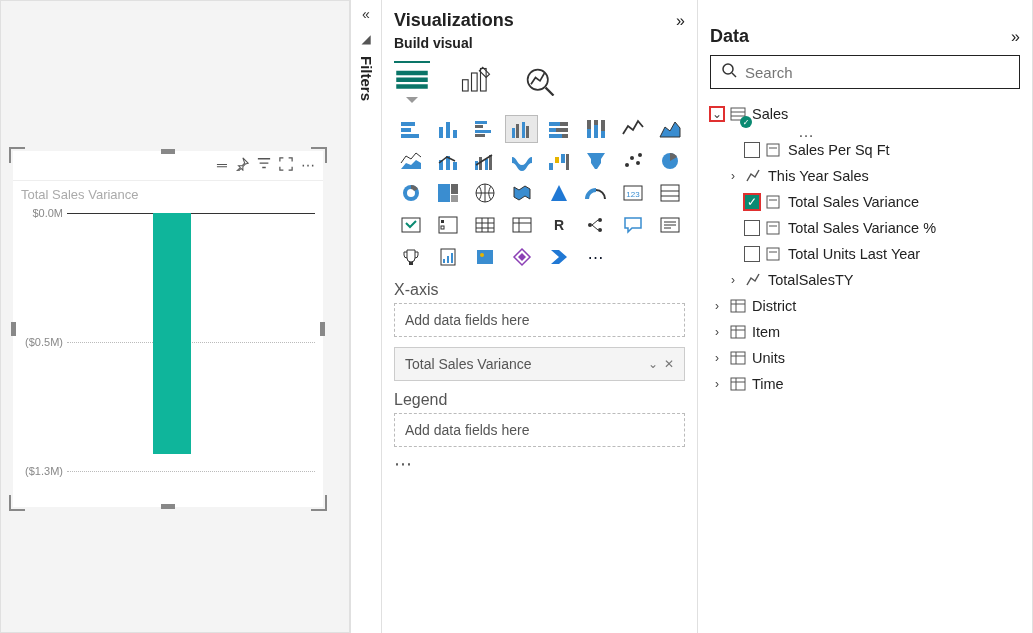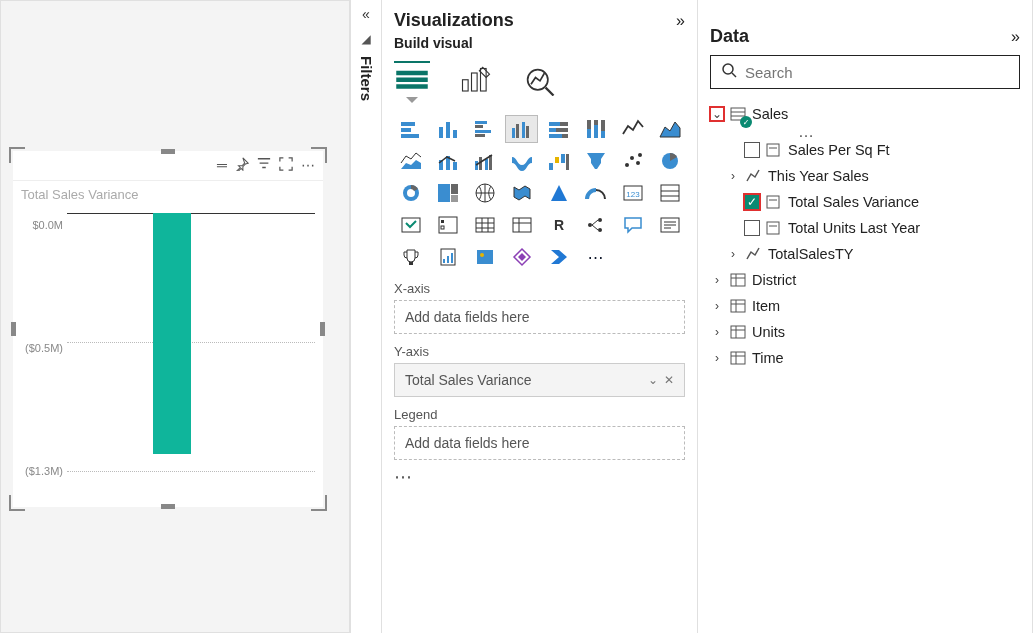--- a/index.html
+++ b/index.html
@@ -16,21 +16,21 @@
 .handle.mid { width:14px; height:5px; background:#888; }
 .handle.mt { left:50%; top:-2px; transform:translateX(-50%); }
 .handle.mb { left:50%; bottom:-2px; transform:translateX(-50%); }
 .handle.vmid { width:5px; height:14px; background:#888; }
 .handle.ml { left:-2px; top:50%; transform:translateY(-50%); }
 .handle.mr { right:-2px; top:50%; transform:translateY(-50%); }
 .chart-header { display:flex; justify-content:flex-end; gap:8px; padding:6px 8px; border-bottom:1px solid #eee; }
 .chart-header span { color:#555; font-size:14px; cursor:pointer; }
 .chart-title { font-size:13px; color:#aaa; padding:6px 8px 0 8px; }
 .chart-body { position:relative; height:280px; padding:8px 8px 8px 54px; }
-.y-axis { position:absolute; left:0; top:12px; bottom:0; width:54px; }
+.y-axis { position:absolute; left:0; top:0; bottom:0; width:54px; }
 .y-tick { position:absolute; right:4px; font-size:11px; color:#888; transform:translateY(-50%); }
 .gridline { position:absolute; left:54px; right:8px; height:1px; }
 .gridline.solid { border-top:1px solid #333; }
 .gridline.dotted { border-top:1px dotted #bbb; }
 .bar { position:absolute; background:#0fb59b; width:38px; }
 
 .filters-rail { flex:0 0 32px; background:#fff; border-left:1px solid #e0e0e0; border-right:1px solid #e0e0e0; display:flex; flex-direction:column; align-items:center; padding-top:6px; gap:10px; }
 .filters-rail .collapse { font-size:14px; color:#333; cursor:pointer; }
 .filters-rail .bars { font-size:12px; color:#555; }
 .filters-label { writing-mode:vertical-rl; font-size:15px; font-weight:600; color:#222; }
@@ -42,21 +42,21 @@
 .build-tabs { display:flex; gap:28px; padding:4px 0 2px 0; }
 .build-tab { width:36px; height:38px; display:flex; align-items:center; justify-content:center; cursor:pointer; position:relative; }
 .build-tab.active { background:linear-gradient(#0a7568 2px, transparent 2px), linear-gradient(#0a7568 2px, transparent 2px); }
 .build-tab.active::after { content:""; position:absolute; bottom:-10px; left:50%; transform:translateX(-50%); border:6px solid transparent; border-top-color:#999; }
 .viz-grid { display:grid; grid-template-columns:repeat(8, 33px); gap:4px 4px; margin:14px 0 6px; }
 .viz-cell { width:33px; height:28px; display:flex; align-items:center; justify-content:center; cursor:pointer; border:1px solid transparent; font-size:16px; color:#0f172a; }
 .viz-cell.selected { background:#e8e8e8; border:1px solid #bbb; }
 .viz-cell svg { width:22px; height:20px; }
 
 .field-well { margin-top:10px; }
-.well-label { font-size:13px; color:#555; margin-bottom:4px; }
+.well-label { font-size:16px; color:#555; margin-bottom:4px; }
 .well-drop { border:1px dashed #bbb; padding:8px 10px; font-size:14px; color:#555; background:#fff; min-height:34px; display:flex; align-items:center; justify-content:space-between; }
 .well-drop.filled { border:1px solid #ccc; background:#f4f4f4; }
 .well-drop .chip-actions { color:#777; font-size:12px; display:flex; gap:6px; }
 .more-dots { margin-top:6px; color:#555; font-size:18px; }
 
 .data-panel { flex:1; padding:26px 12px; }
 .search-box { display:flex; align-items:center; gap:8px; border:1px solid #222; padding:6px 10px; margin:8px 0 12px; }
 .search-box input { border:none; outline:none; font-size:15px; flex:1; }
 .tree { font-size:14.5px; color:#222; }
 .tree-row { display:flex; align-items:center; gap:6px; padding:5px 0; cursor:pointer; }
@@ -408,21 +408,20 @@
         </svg>
       </div>
     <div class="viz-cell">⋯</div>
   </div>
 
   <div class="field-well">
     <div class="well-label">X-axis</div>
     <div class="well-drop">Add data fields here</div>
   </div>
   <div class="field-well">
-    <div class="well-label">Y-axis</div>
     <div class="well-drop filled">
       <span>Total Sales Variance</span>
       <span class="chip-actions">
           <span>⌄</span>
           <span>✕</span>
         </span>
     </div>
   </div>
   <div class="field-well">
     <div class="well-label">Legend</div>
@@ -489,20 +488,30 @@
         <span>Total Sales Variance</span>
       </div>
       <div class="tree-row">
         <span class="cbx"></span>
         <span class="ico">
             <svg width="14" height="14" viewBox="0 0 14 14">
               <rect x="1" y="1" width="12" height="12" fill="none" stroke="#555"></rect>
               <line x1="3" y1="5" x2="11" y2="5" stroke="#555"></line>
             </svg>
           </span>
+        <span>Total Sales Variance %</span>
+      </div>
+      <div class="tree-row">
+        <span class="cbx"></span>
+        <span class="ico">
+            <svg width="14" height="14" viewBox="0 0 14 14">
+              <rect x="1" y="1" width="12" height="12" fill="none" stroke="#555"></rect>
+              <line x1="3" y1="5" x2="11" y2="5" stroke="#555"></line>
+            </svg>
+          </span>
         <span>Total Units Last Year</span>
       </div>
       <div class="tree-row" style="margin-left:-18px">
         <span class="caret">›</span>
         <span class="ico">
             <svg width="14" height="14" viewBox="0 0 14 14">
               <path d="M1 12l4-7 4 3 4-7" fill="none" stroke="#555" stroke-width="1.5"></path>
             </svg>
           </span>
         <span>TotalSalesTY</span>

